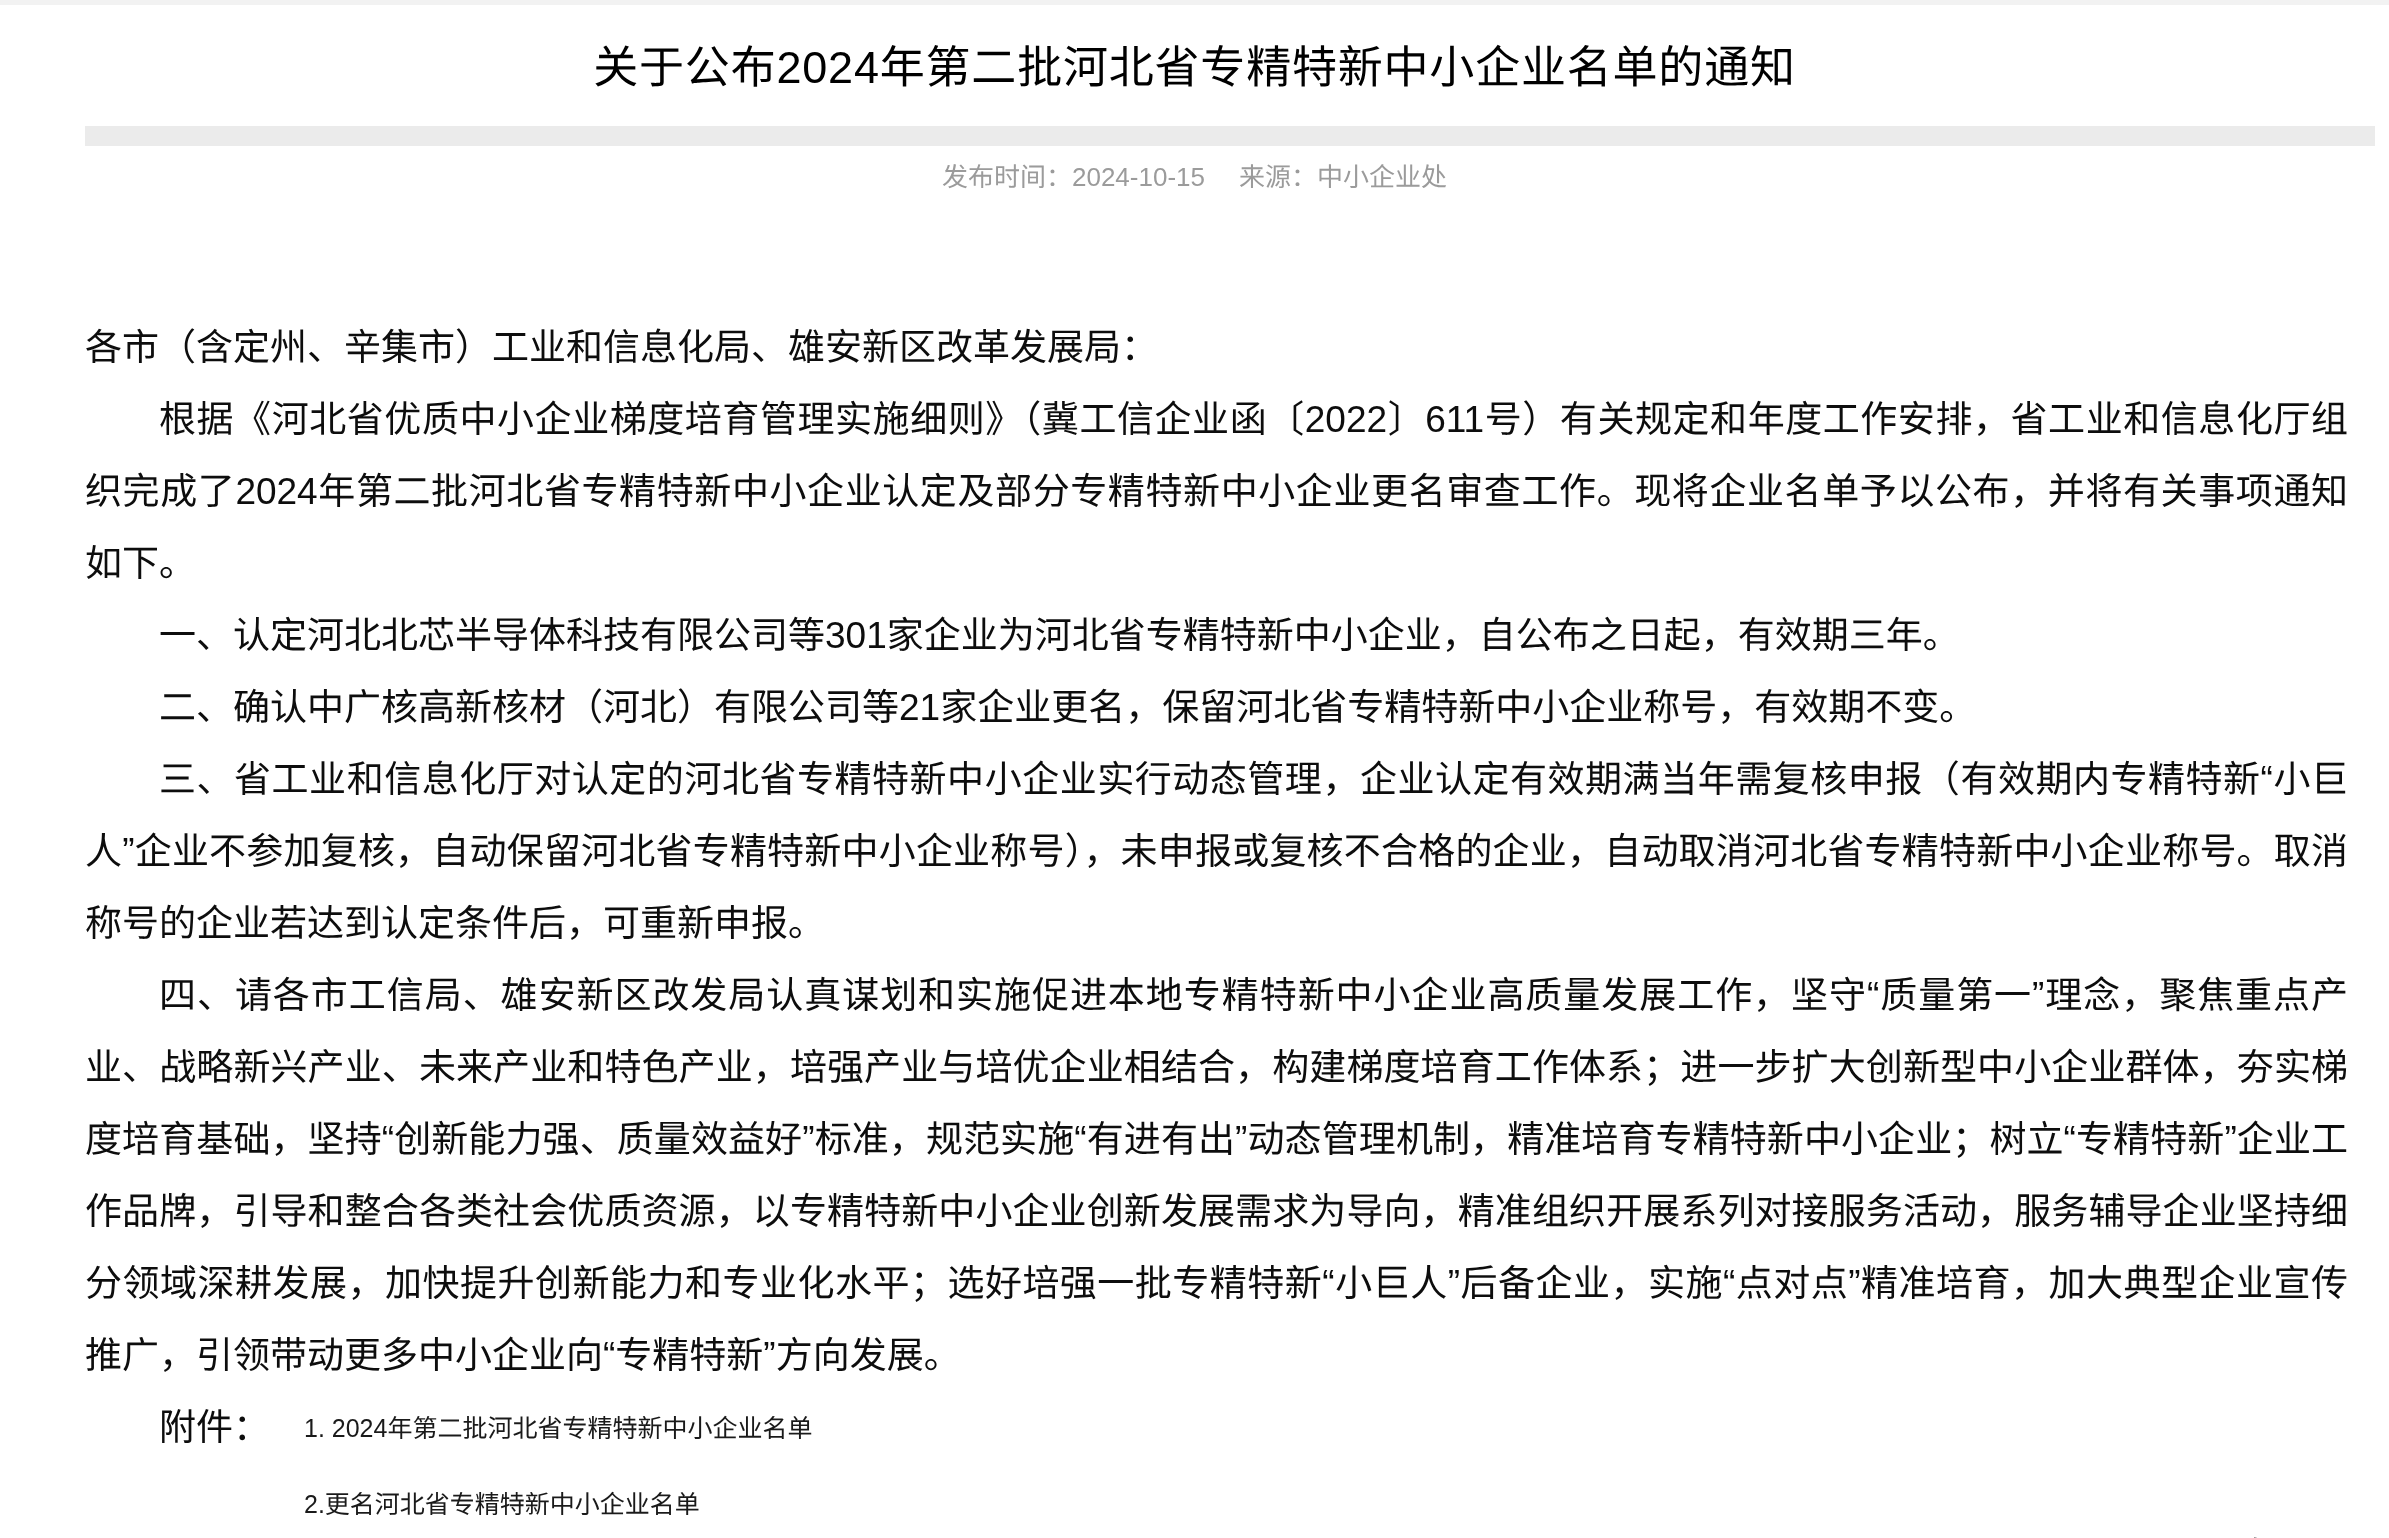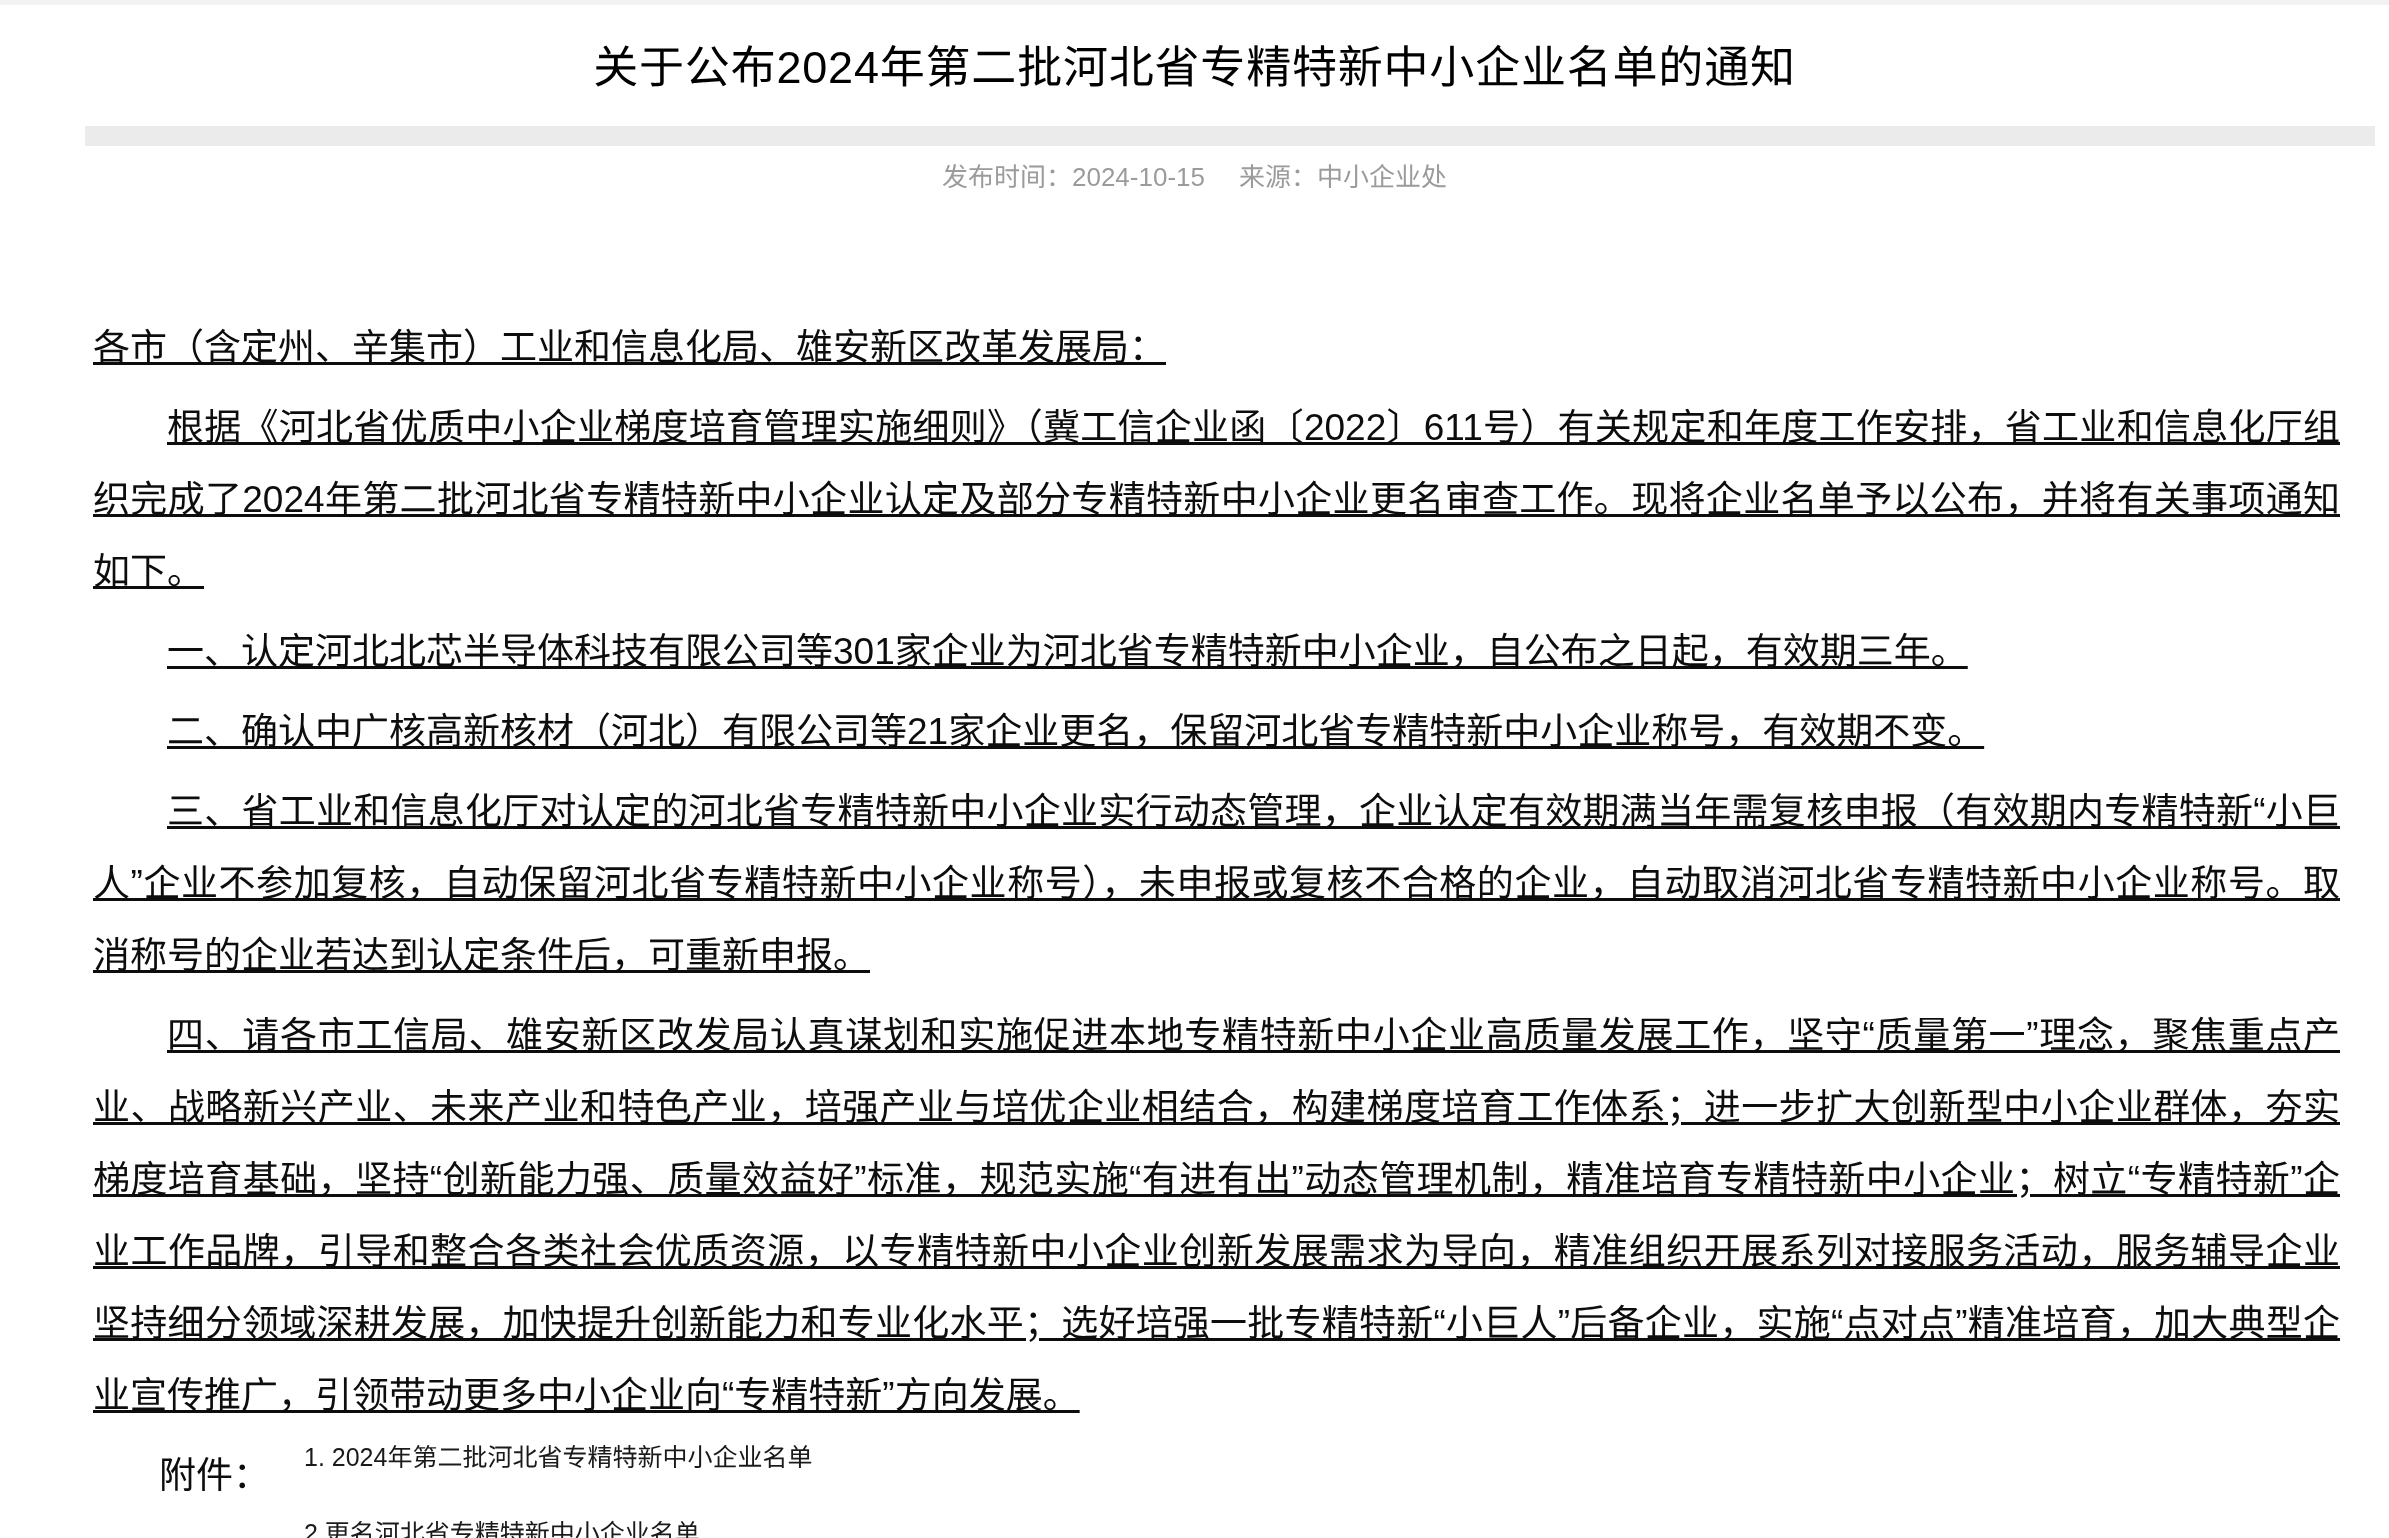--- a/index.html
+++ b/index.html
@@ -42,21 +42,21 @@
     color:var(--meta);
   }
   .meta-item{white-space:nowrap;}
   .content{
     margin:119px 41px 0 85px;
     font-size:37px;
     line-height:72px;
     text-align:justify;
     color:var(--text);
   }
-  .content p{margin:8px;padding:0;text-decoration:underline;}
+  .content p{margin:0;padding:0;}
   .content p.indent{text-indent:2em;}
   .attachments{
     display:flex;
     align-items:flex-start;
     text-indent:0;
     padding-left:2em;
     gap:26px;
   }
   .att-label{
     font-size:37px;
@@ -68,21 +68,21 @@
     display:flex;
     flex-direction:column;
     padding-left:8px;
   }
   .att-item{
     font-size:25px;
     line-height:35px;
     color:#1a1a1a;
     cursor:pointer;
   }
-  .att-item-1{}
+  .att-item-1{margin-top:19px;}
   .att-item-2{margin-top:41px;}
   .signature{
     margin-top:11px;
     text-align:right;
     font-size:37px;
     line-height:48px;
   }
 </style>
 </head>
 <body>

